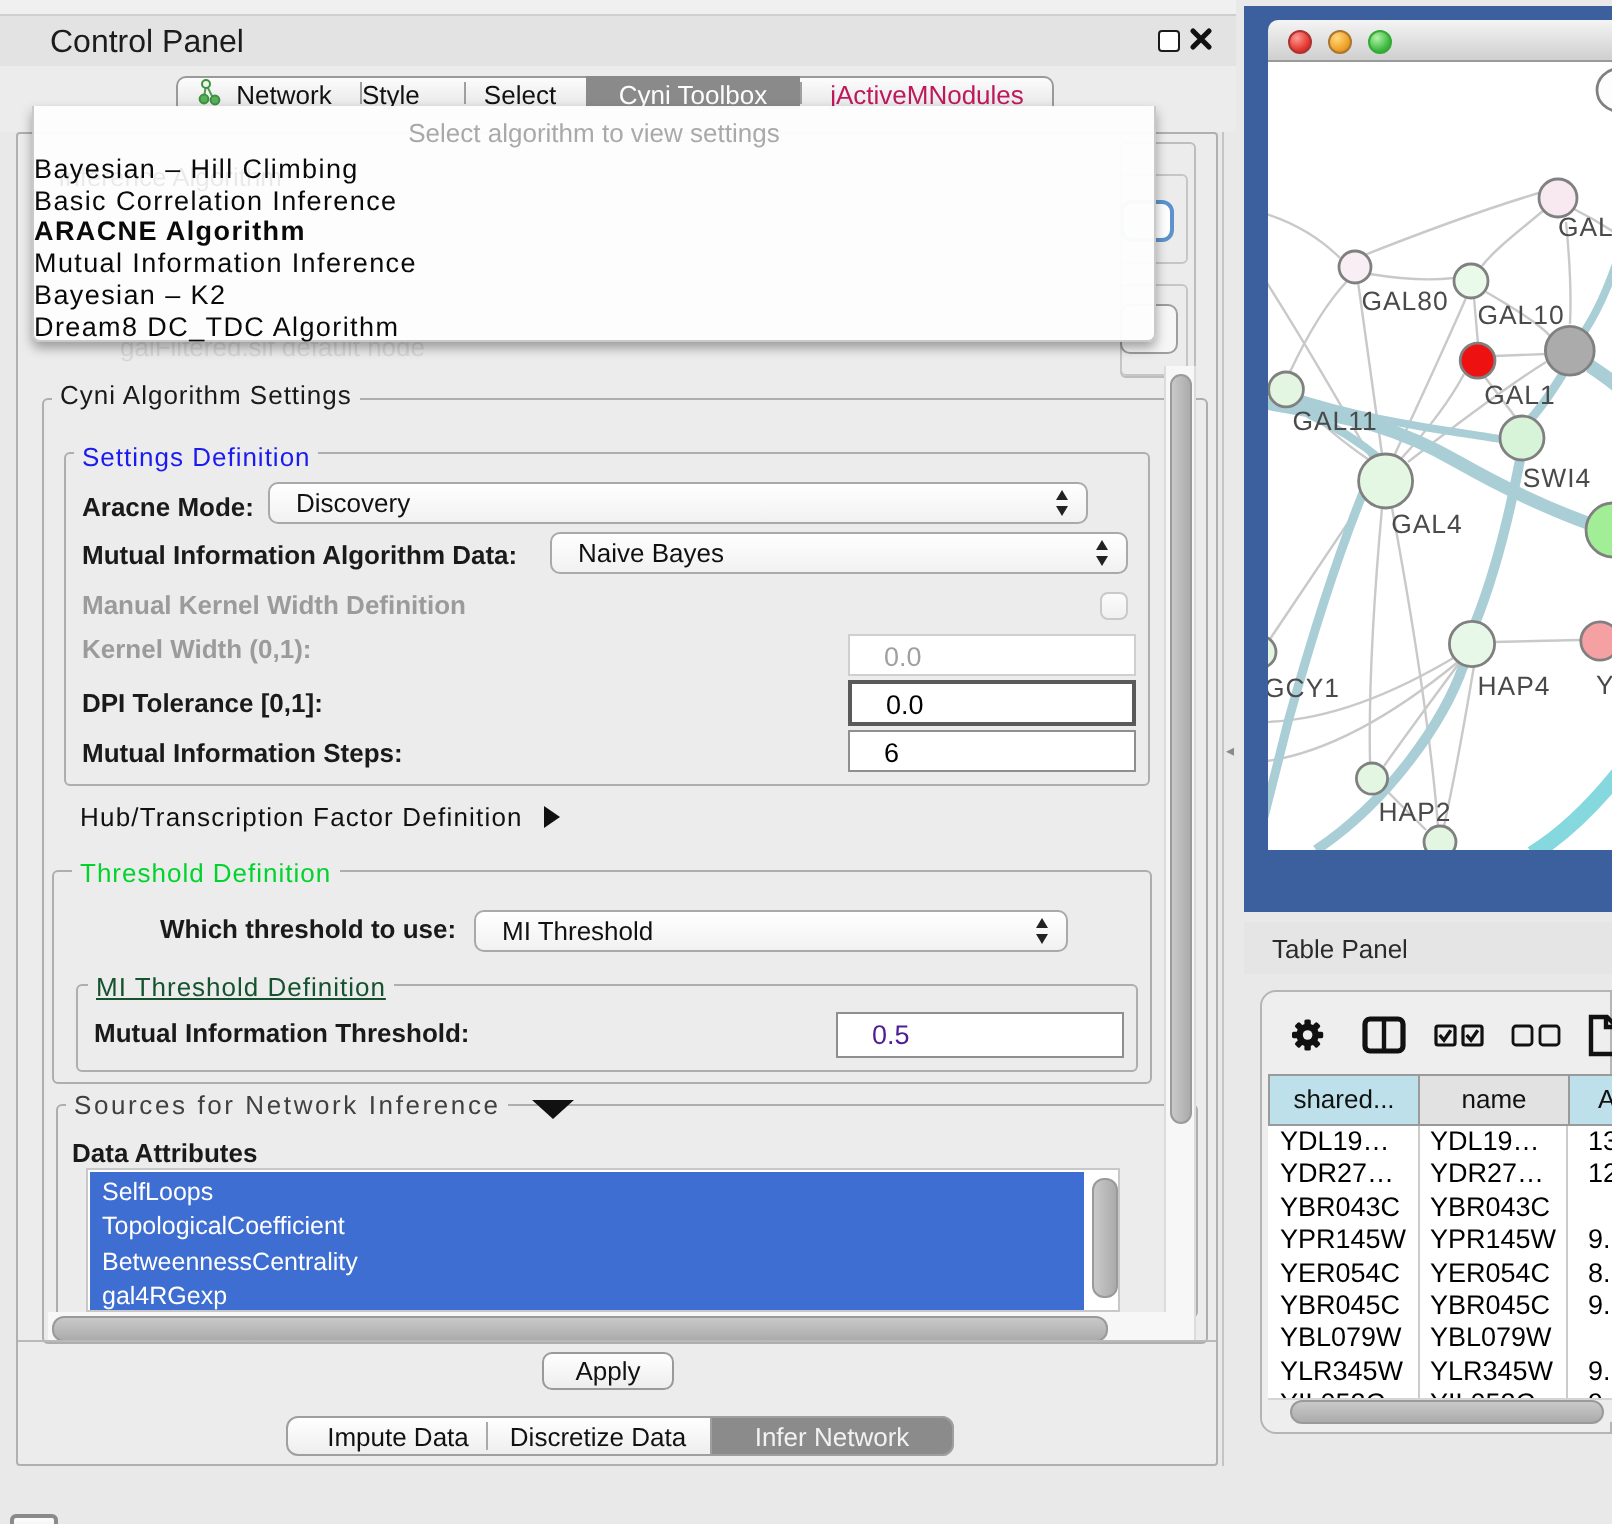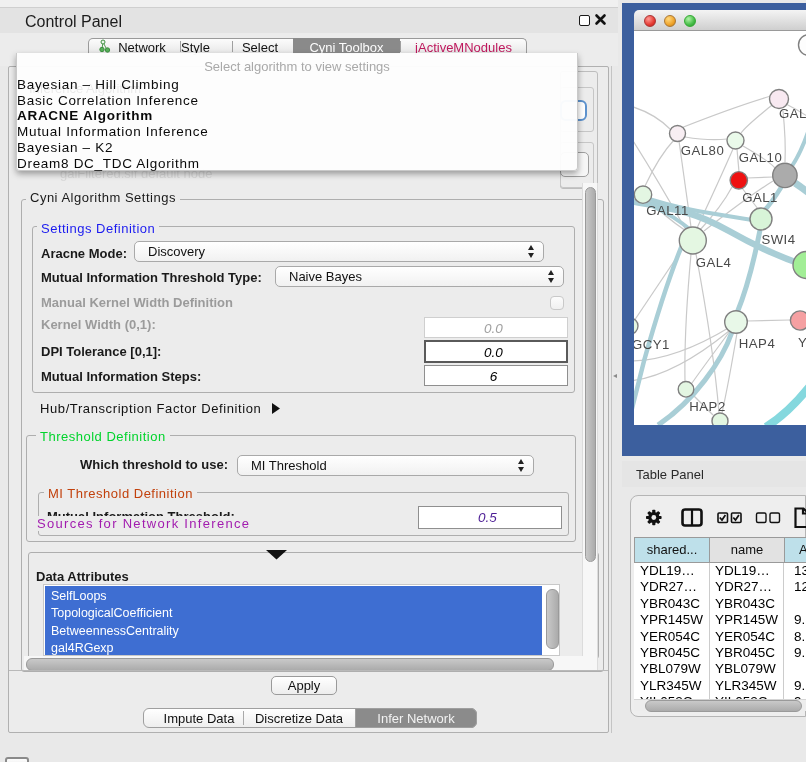--- a/index.html
+++ b/index.html
@@ -7,21 +7,21 @@
 .lbl{position:absolute;font-size:13px;color:#111;white-space:nowrap;}
 .blbl{position:absolute;font-size:13px;font-weight:bold;color:#1a1a1a;white-space:nowrap;}
 .gray{color:#9b9b9b;}
 .group{position:absolute;border:1px solid #aeaeae;border-radius:3px;}
 .gtitle{position:absolute;font-size:13px;letter-spacing:0.5px;background:#ececec;padding:0 4px;white-space:nowrap;z-index:3;}
 .combo{position:absolute;background:linear-gradient(#ffffff,#f1f1f1);border:1px solid #a9a9a9;border-radius:5px;box-sizing:border-box;}
 .combo .ct{position:absolute;left:13px;top:2px;font-size:13px;color:#111;}
 .arr{position:absolute;right:7px;width:8px;}
 .arr .up{display:block;width:0;height:0;border-left:3.5px solid transparent;border-right:3.5px solid transparent;border-bottom:5px solid #222;margin-bottom:2.5px;}
 .arr .dn{display:block;width:0;height:0;border-left:3.5px solid transparent;border-right:3.5px solid transparent;border-top:5px solid #222;}
-.inp{position:absolute;background:#fff;box-sizing:border-box;font-size:13.5px;text-align:center;padding:3px 5px 0 0;font-style:italic;}
+.inp{position:absolute;background:#fff;box-sizing:border-box;font-size:13.5px;text-align:left;padding:3px 5px 0 17px;}
 .thumbv{position:absolute;background:linear-gradient(90deg,#c9c9c9,#ababab);border:1px solid #9a9a9a;border-radius:6px;}
 .thumbh{position:absolute;background:linear-gradient(#c9c9c9,#ababab);border:1px solid #9a9a9a;border-radius:6px;}
 </style></head>
 <body>
 
 <div class="abs" style="left:0;top:0;width:618px;height:7px;background:#f0f0f0;"></div>
 <div class="abs" style="left:0;top:7px;width:618px;height:26px;background:#e3e3e3;border-top:1px solid #cfcfcf;box-sizing:border-box;"></div>
 <div class="abs" style="left:25px;top:13px;font-size:16px;color:#1c1c1c;">Control Panel</div>
 <div class="abs" style="left:579px;top:15px;width:9px;height:9px;border:1.5px solid #1a1a1a;border-radius:2px;background:#fff;"></div>
 <svg class="abs" style="left:594px;top:13px;" width="13" height="13" viewBox="0 0 13 13">
@@ -64,21 +64,21 @@
 <div class="gtitle" style="left:37px;top:221px;color:#1b1bf0;">Settings Definition</div>
 
 <div class="blbl" style="left:41px;top:246px;">Aracne Mode:</div>
 <div class="combo" style="left:134px;top:241px;width:410px;height:21px;">
     <span class="ct">Discovery</span>
     <span class="arr" style="top:3px;">
       <span class="up"></span>
       <span class="dn"></span>
     </span>
   </div>
-<div class="blbl" style="left:41px;top:270px;">Mutual Information Threshold Type:</div>
+<div class="blbl" style="left:41px;top:270px;">Mutual Information Algorithm Data:</div>
 <div class="combo" style="left:275px;top:266px;width:289px;height:21px;">
     <span class="ct">Naive Bayes</span>
     <span class="arr" style="top:3px;">
       <span class="up"></span>
       <span class="dn"></span>
     </span>
   </div>
 <div class="blbl gray" style="left:41px;top:295px;">Manual Kernel Width Definition</div>
 <div class="abs" style="left:550px;top:296px;width:13.5px;height:13.5px;background:linear-gradient(#fcfcfc,#f0f0f0);border:1.5px solid #c9c9c9;border-radius:4px;box-sizing:border-box;"></div>
 <div class="blbl gray" style="left:41px;top:317px;">Kernel Width (0,1):</div>
@@ -98,26 +98,26 @@
 <div class="blbl" style="left:80px;top:457px;">Which threshold to use:</div>
 <div class="combo" style="left:237px;top:455px;width:297px;height:21px;padding-left:48px;">
     <span class="ct">MI Threshold</span>
     <span class="arr" style="top:3px;">
       <span class="up"></span>
       <span class="dn"></span>
     </span>
   </div>
 
 <div class="group" style="left:38px;top:492px;width:529px;height:42px;"></div>
-<div class="gtitle" style="left:44px;top:486px;color:#c2410c;">MI Threshold Definition</div>
+<div class="gtitle" style="left:44px;top:486px;color:#14532d;text-decoration:underline;">MI Threshold Definition</div>
 <div class="blbl" style="left:47px;top:509px;">Mutual Information Threshold:</div>
 <div class="inp" style="left:418px;top:506px;width:144px;height:23px;border:1px solid #8f8f8f;color:#4c1d95;">0.5</div>
 
 <div class="group" style="left:28px;top:552px;width:569px;height:105px;"></div>
-<div class="gtitle" style="left:33px;top:516px;color:#a21caf;letter-spacing:1.3px;">Sources for Network Inference</div>
+<div class="gtitle" style="left:33px;top:545px;color:#404040;letter-spacing:1.3px;">Sources for Network Inference</div>
 <svg class="abs" style="left:265px;top:548px;z-index:4;" width="23" height="12" viewBox="0 0 23 12">
     <path d="M1 2 L22 2 L11.5 11.5 Z" fill="#111"></path>
   </svg>
 <div class="blbl" style="left:36px;top:569px;">Data Attributes</div>
 <div class="abs" style="left:43px;top:584px;width:517px;height:72px;background:#fff;border:1px solid #c8c8c8;box-sizing:border-box;"></div>
 <div class="abs" style="left:45px;top:586px;width:497px;height:69px;background:#3e6ed2;"></div>
 <div class="abs" style="left:51px;top:588px;font-size:12.5px;color:#fff;line-height:17.4px;">SelfLoops<br>TopologicalCoefficient<br>BetweennessCentrality<br>gal4RGexp</div>
 <div class="thumbv" style="left:546px;top:589px;width:11px;height:58px;"></div>
 
 <div class="abs" style="left:582px;top:183px;width:16px;height:487px;background:#f7f7f7;border-left:1px solid #dcdcdc;border-right:1px solid #dcdcdc;box-sizing:border-box;"></div>

